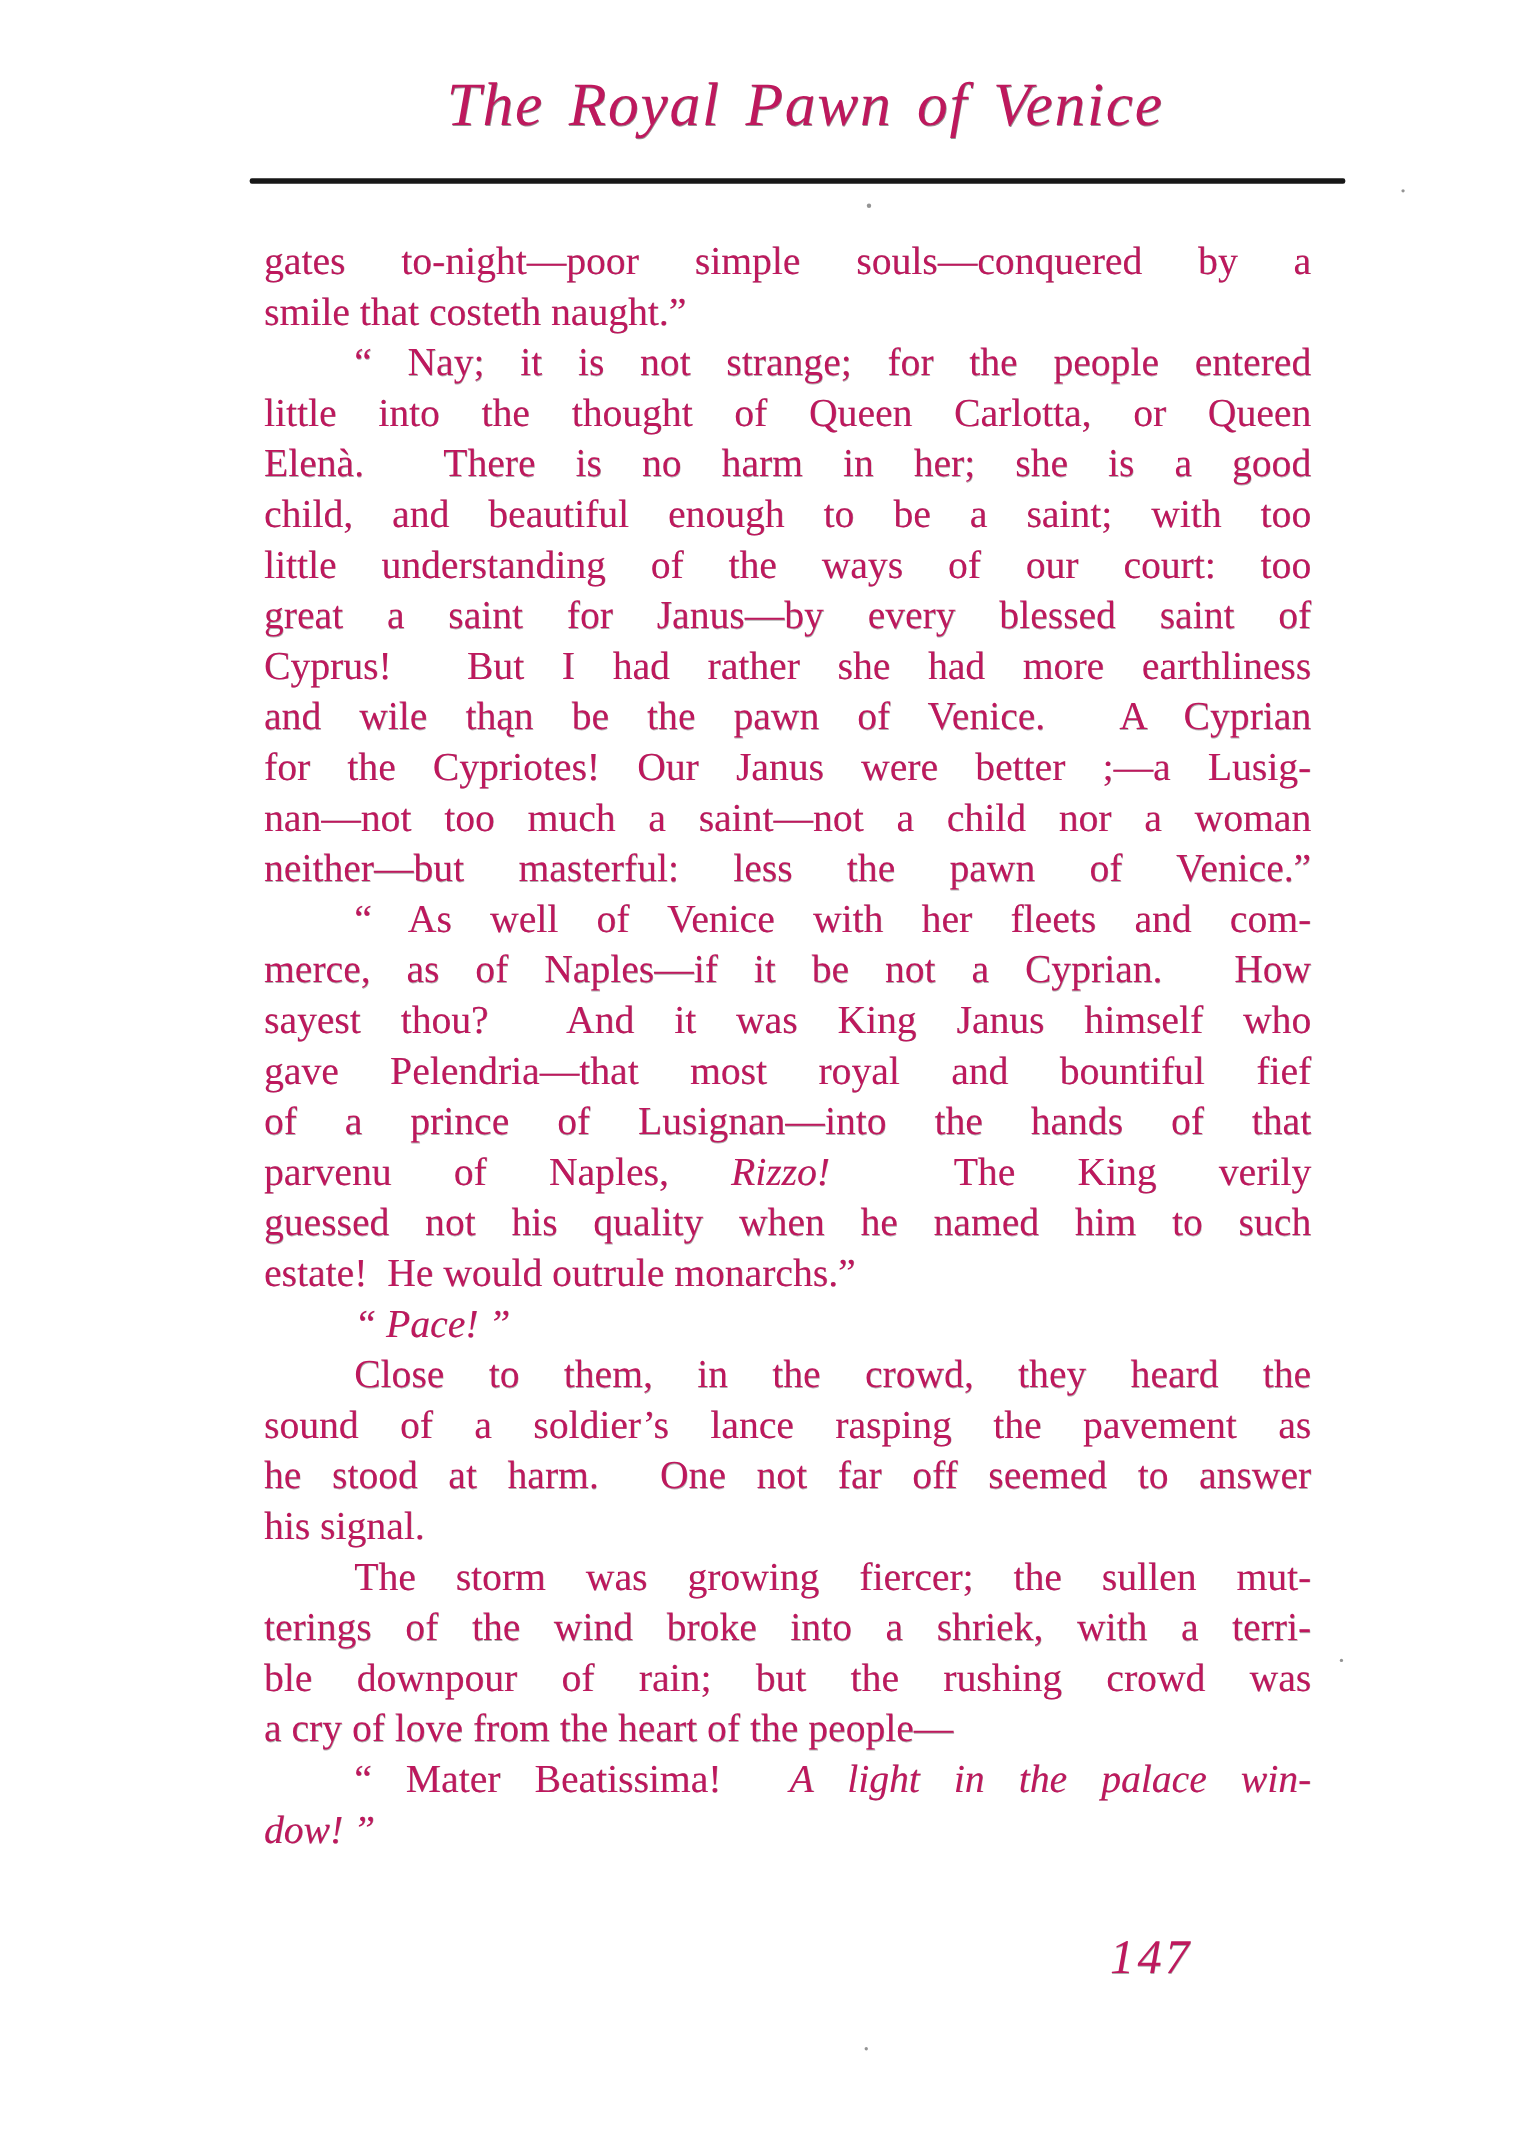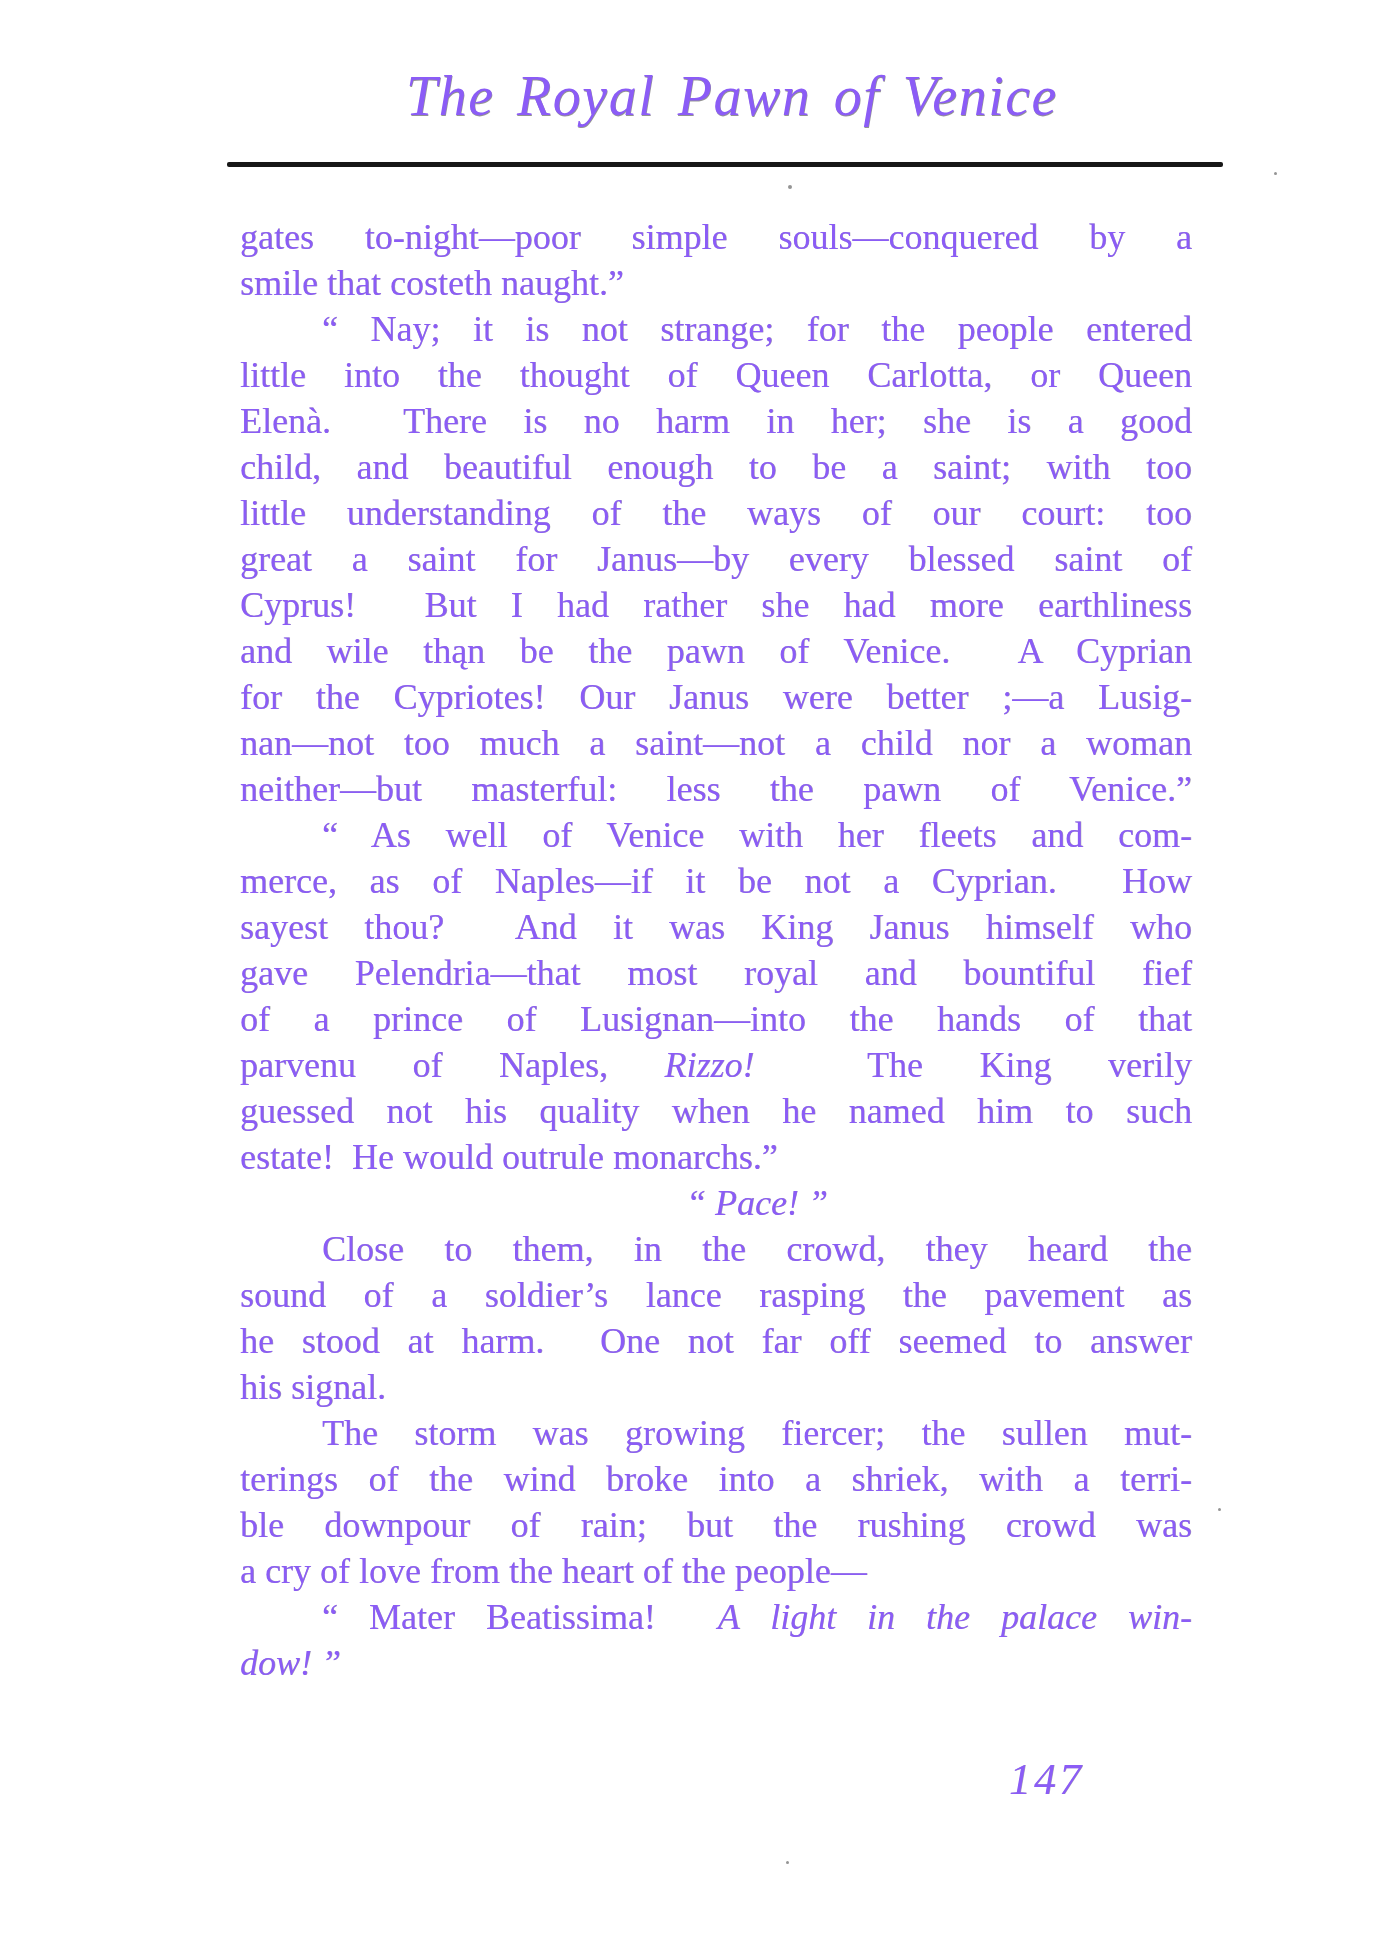--- a/index.html
+++ b/index.html
@@ -45,21 +45,21 @@
     position: absolute;
     left: 240px;
     top: 214px;
     width: 952px;
     font-size: 36px;
     line-height: 46px;
     text-shadow: 0.4px 0.4px 0 rgba(20,20,20,0.35);
   }
   .line { white-space: pre-wrap; }
   .line.j { text-align: justify; text-align-last: justify; }
-  .line.indent { padding-left: 82px; text-align: center; }
+  .line.indent { padding-left: 82px; }
   .it { font-style: italic; }
 
   .folio {
     position: absolute;
     left: 380px;
     top: 1754px;
     width: 704px;
     text-align: right;
     font-style: italic;
     font-size: 44px;
@@ -74,21 +74,21 @@
     opacity: 0.55;
   }
   .s1 { left: 788px;  top: 185px;  width: 4px; height: 4px; }
   .s2 { left: 1274px; top: 172px;  width: 3px; height: 3px; }
   .s3 { left: 786px;  top: 1861px; width: 3px; height: 3px; }
   .s4 { left: 1218px; top: 1508px; width: 3px; height: 3px; }
 </style>
 </head>
 <body>
 
-<div class="page" style="background: rgb(255, 255, 255); color: #8b5cf6;">
+<div class="page" style="background: rgb(255, 255, 255); color: #be185d;">
 
   <div class="header">
     <span class="title">The Royal Pawn of Venice</span>
   </div>
 
   <div class="rule"></div>
 
   <div class="textblock" id="textblock">
       <div class="line j"><span>gates to-night—poor simple souls—conquered by a</span></div>
       <div class="line"><span>smile that costeth naught.”</span></div>

